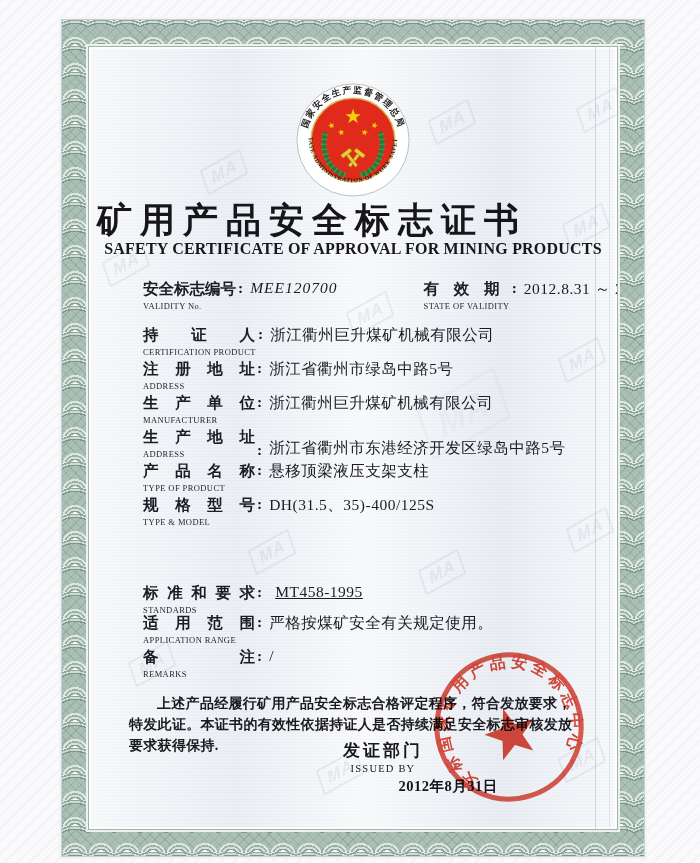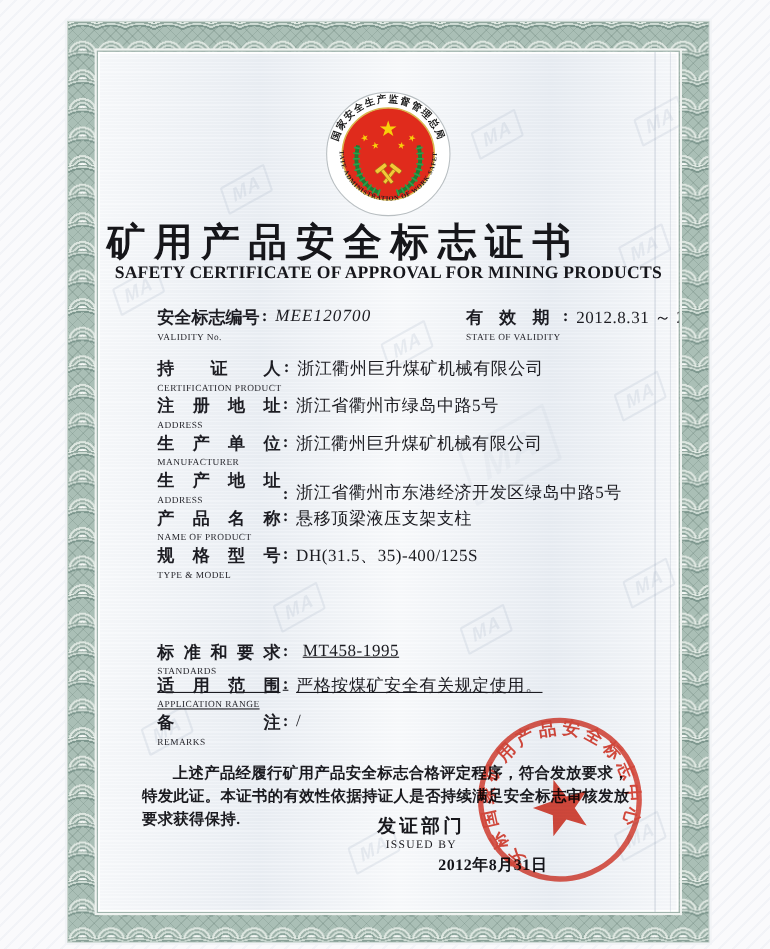--- a/index.html
+++ b/index.html
@@ -208,21 +208,21 @@
         <span class="lblwrap">
           <span class="zh just">生产地址</span>
           <span class="en">ADDRESS</span>
         </span>
         <span class="colon">:</span>
         <span class="val">浙江省衢州市东港经济开发区绿岛中路5号</span>
       </div>
       <div class="field" style="top:414px;">
         <span class="lblwrap">
           <span class="zh just">产品名称</span>
-          <span class="en">NAME OF PRODUCT</span>
+          <span class="en">TYPE OF PRODUCT</span>
         </span>
         <span class="colon">:</span>
         <span class="val">悬移顶梁液压支架支柱</span>
       </div>
       <div class="field" style="top:448px;">
         <span class="lblwrap">
           <span class="zh just">规格型号</span>
           <span class="en">TYPE &amp; MODEL</span>
         </span>
         <span class="colon">:</span>
@@ -230,21 +230,21 @@
       </div>
 
       <div class="field" style="top:536px;">
         <span class="lblwrap">
           <span class="zh just">标准和要求</span>
           <span class="en">STANDARDS</span>
         </span>
         <span class="colon">:</span>
         <span class="val" style="margin-left:6px;text-decoration:underline;">MT458-1995</span>
       </div>
-      <div class="field" style="top:566px;text-decoration:underline;">
+      <div class="field" style="top:566px;">
         <span class="lblwrap">
           <span class="zh just">适用范围</span>
           <span class="en">APPLICATION RANGE</span>
         </span>
         <span class="colon">:</span>
         <span class="val">严格按煤矿安全有关规定使用。</span>
       </div>
       <div class="field" style="top:600px;">
         <span class="lblwrap">
           <span class="zh just">备注</span>

